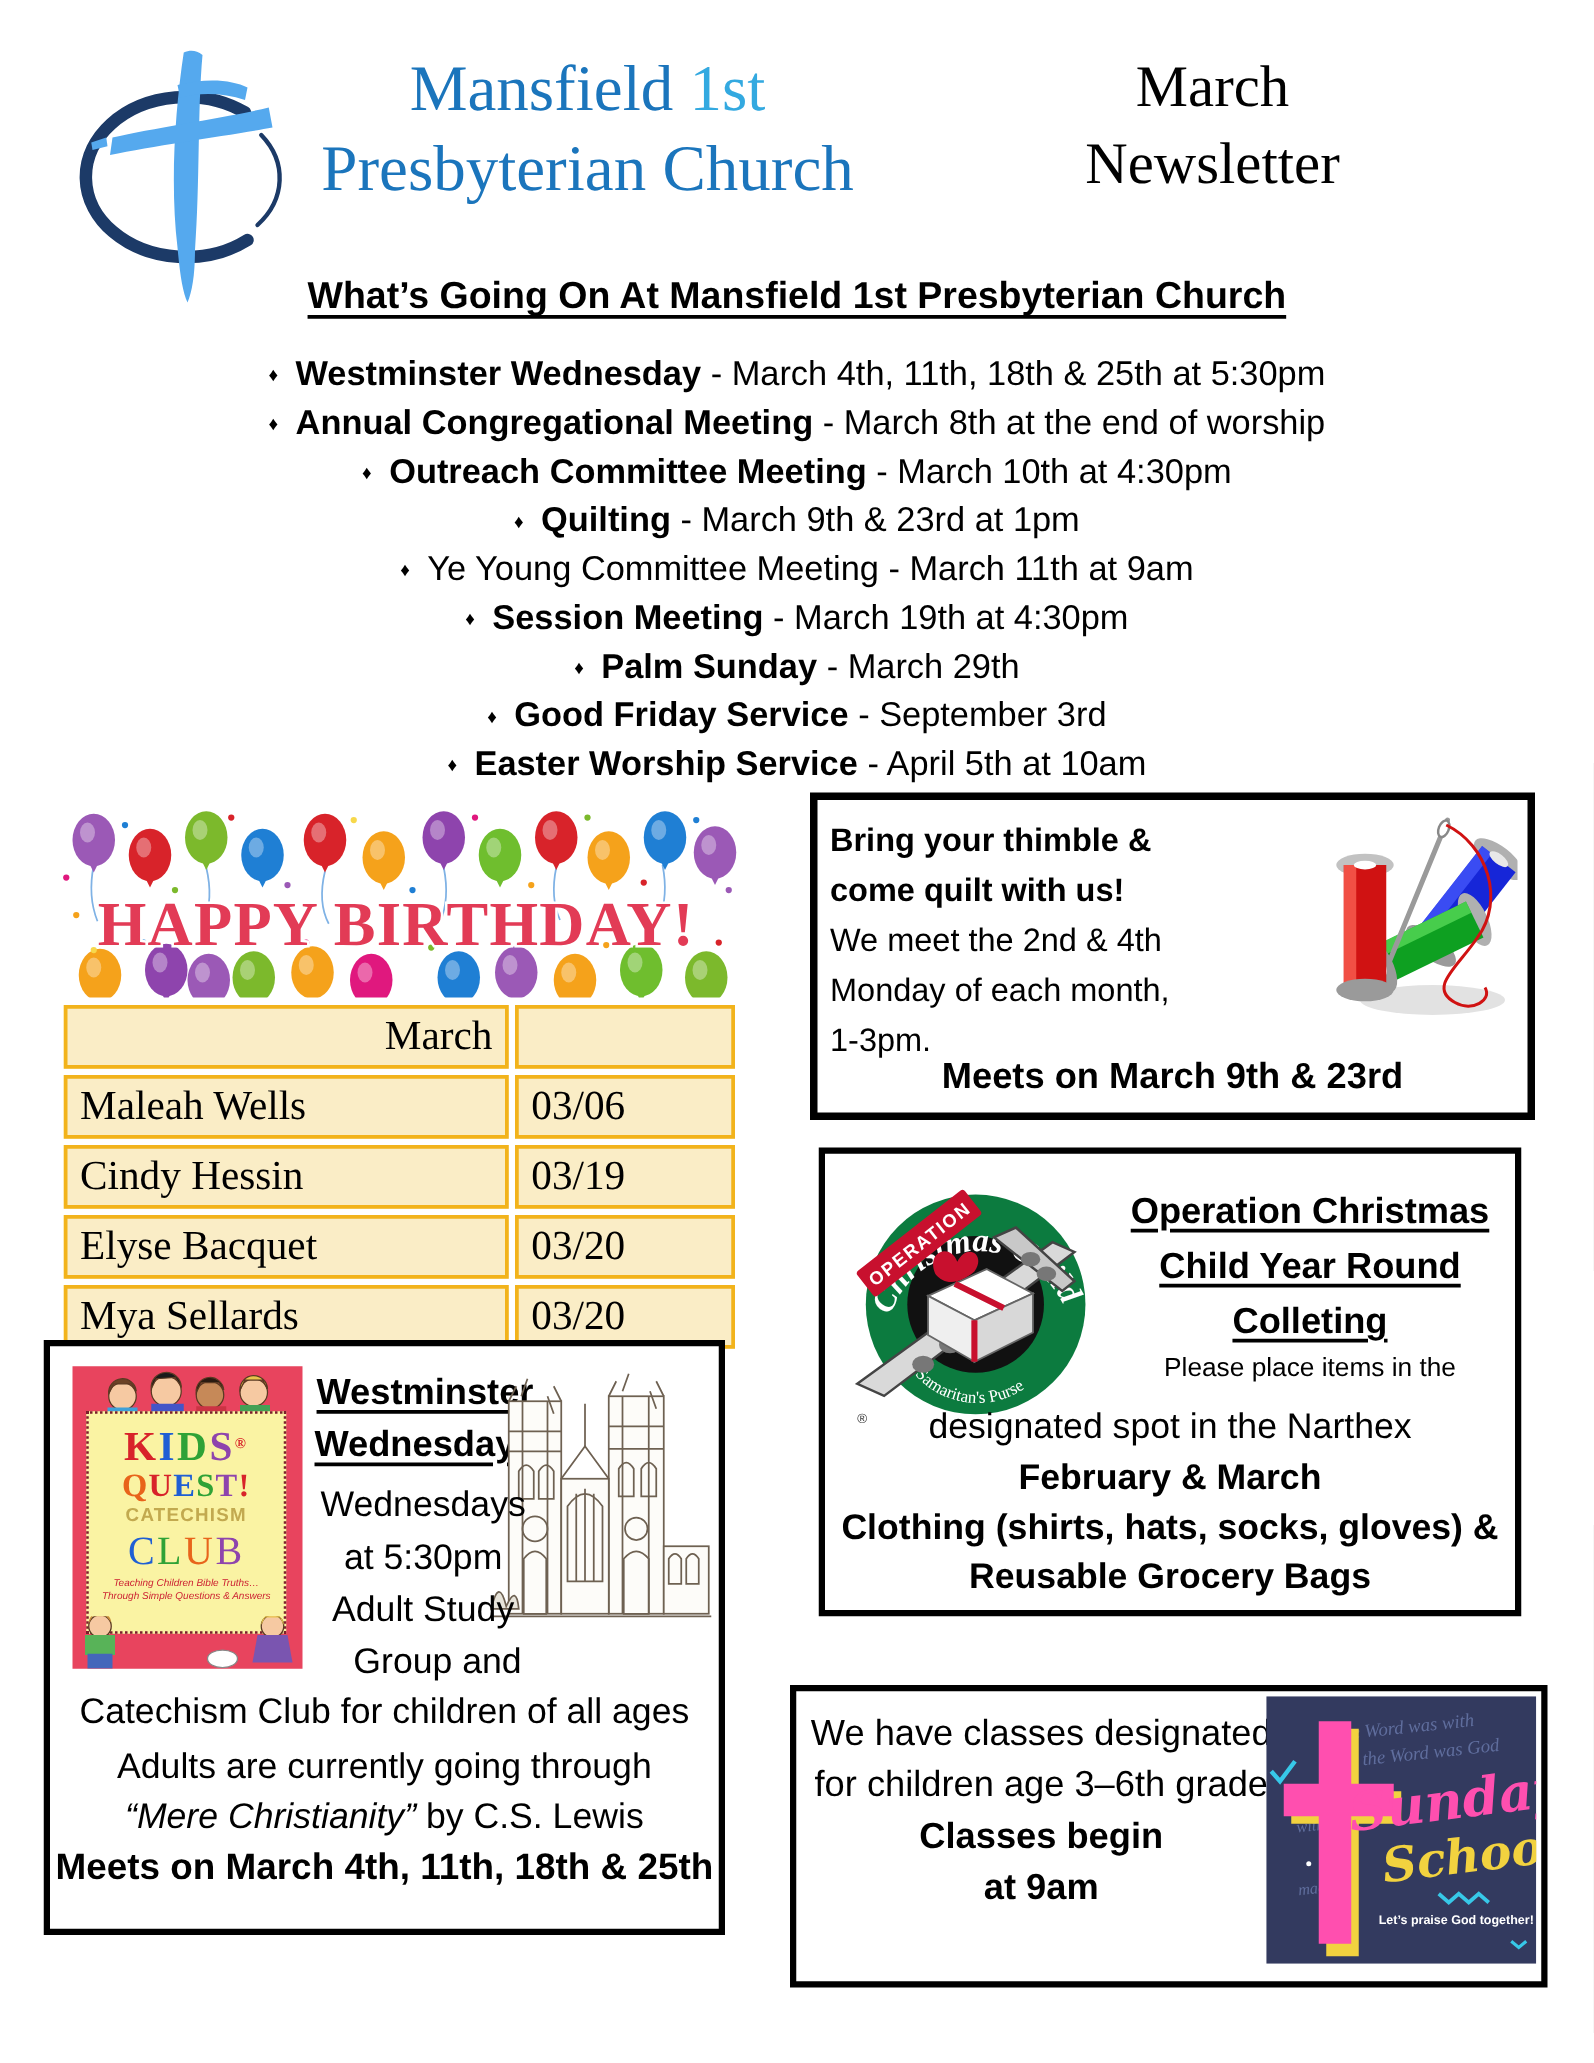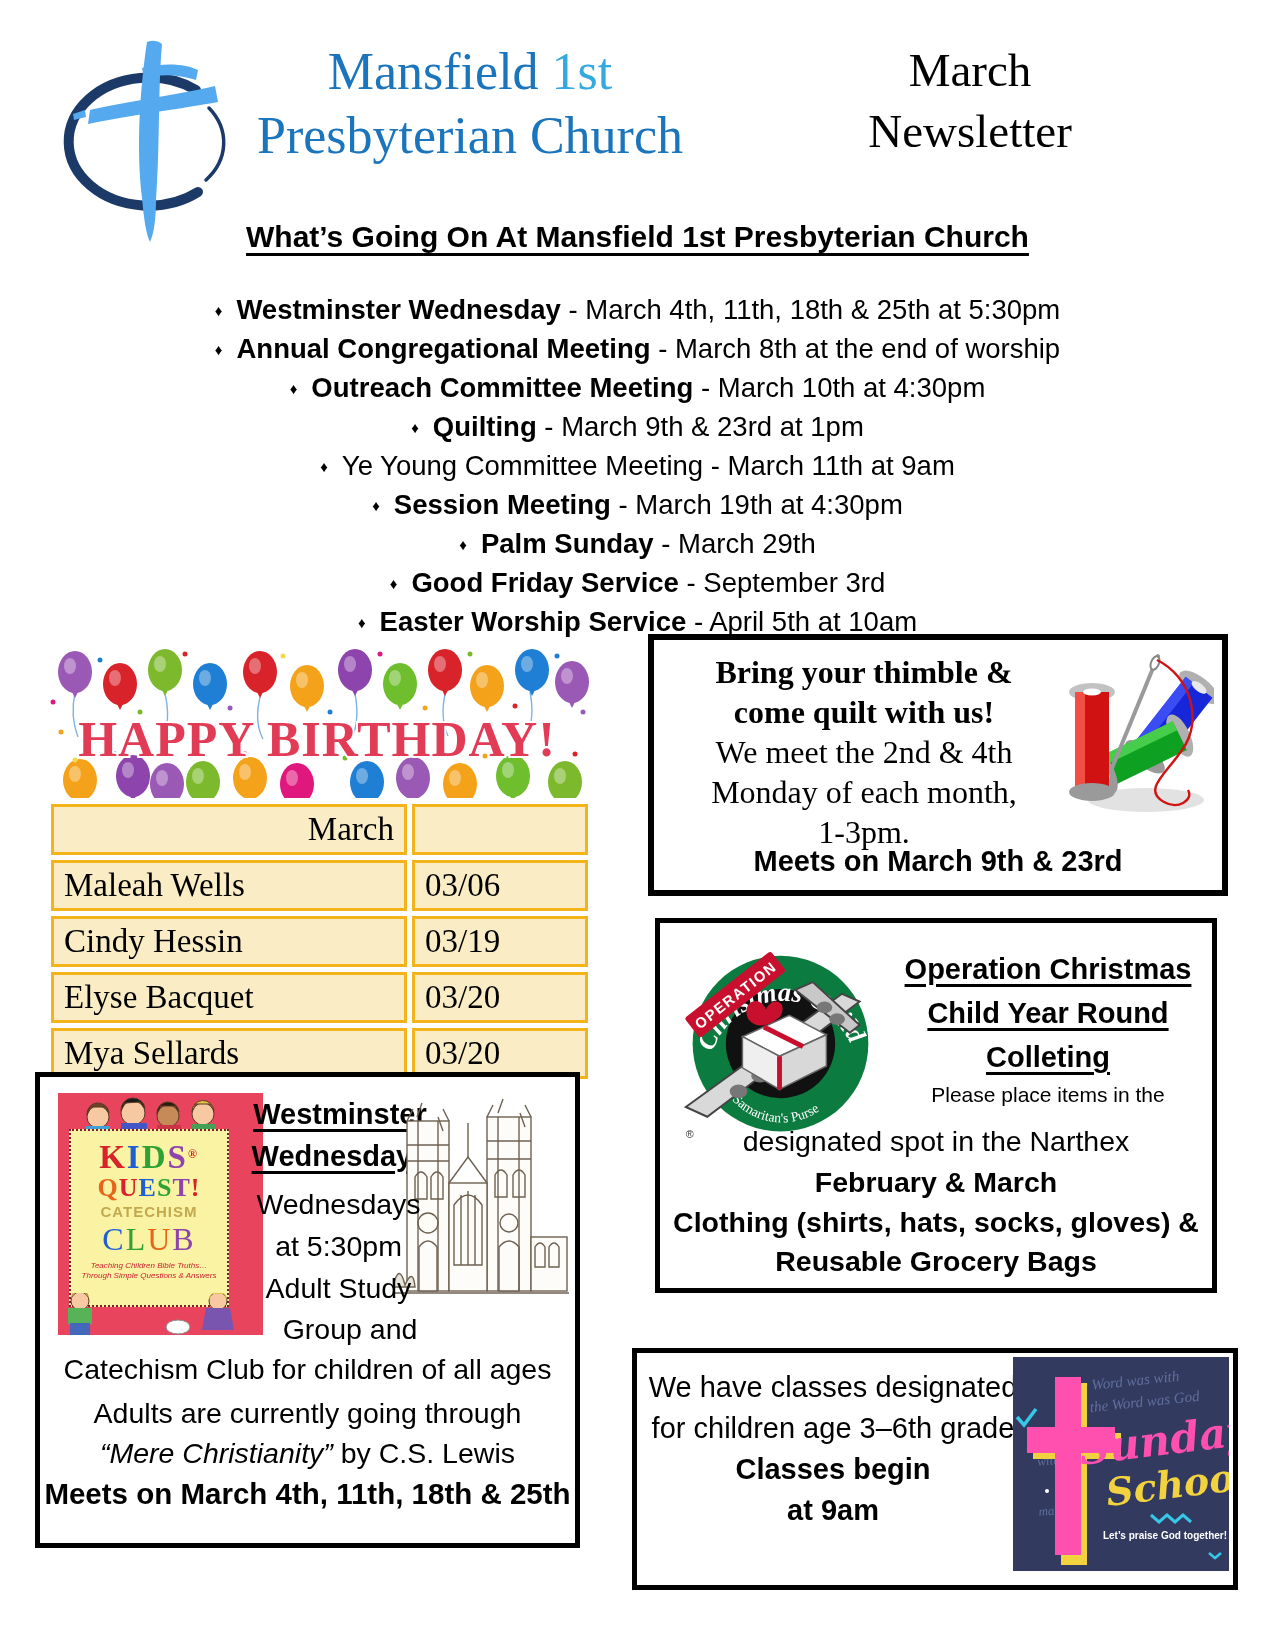--- a/index.html
+++ b/index.html
@@ -11,54 +11,54 @@
   .church-name{left:235px;top:40px;width:470px;text-align:center;
     font-family:"Liberation Serif",serif;font-size:52px;line-height:64px;color:#1B75BC;}
   .church-name .lite{color:#33A9E0;}
   .newsletter{left:815px;top:40px;width:310px;text-align:center;
     font-family:"Liberation Serif",serif;font-size:47px;line-height:61px;color:#000;}
 
   
   .heading{left:0;top:220px;width:1275px;text-align:center;font-size:30px;font-weight:bold;}
   .heading span{text-decoration:underline;text-decoration-thickness:3px;text-underline-offset:6px;}
   .events{left:0;top:284px;width:1275px;text-align:center;}
-  .bullet-line{height:39px;line-height:52px;font-size:27.5px;white-space:nowrap;}
+  .bullet-line{height:39px;line-height:30px;font-size:27.5px;white-space:nowrap;}
   .diamond{font-size:15px;margin-right:14px;vertical-align:3px;}
   .ev-bold{font-weight:bold;}
 
   
   .balloons{left:45px;top:642px;width:545px;height:156px;}
   table.bday{position:absolute;left:46px;top:799px;border-collapse:separate;border-spacing:5px;background:#fff;}
   table.bday td{background:#FAEDC6;border:3px solid #F2B31B;font-family:"Liberation Serif",serif;
     font-size:33px;height:43px;padding:1px 10px;vertical-align:middle;}
   td.c1{width:330px;} td.c2{width:150px;}
   td.march{text-align:right;padding-right:30px;}
 
   
   .blackbox{position:absolute;background:#fff;border:5px solid #000;}
 
   
   .quilt{left:648px;top:634px;width:568px;height:250px;border-width:6px;}
-  .qtext{position:absolute;left:10px;top:12px;width:400px;text-align:center;font-size:32px;line-height:40px;font-family:Liberation Serif, serif;}
+  .qtext{position:absolute;left:10px;top:12px;width:400px;font-size:26px;line-height:40px;}
   .qmeet{position:absolute;left:0;right:0;bottom:12px;text-align:center;font-size:29px;font-weight:bold;}
   .spools{position:absolute;right:8px;top:10px;}
 
   
   .occ{left:655px;top:918px;width:552px;height:365px;}
   .occ-logo{position:absolute;left:18px;top:20px;}
   .occ-title{position:absolute;left:228px;top:24px;width:320px;text-align:center;
     font-size:29px;font-weight:bold;line-height:44px;}
   .occ-title span{text-decoration:underline;text-decoration-thickness:3px;text-underline-offset:5px;}
   .occ-b1{position:absolute;left:228px;top:160px;width:320px;text-align:center;font-size:21px;}
   .occ-line{position:absolute;left:0;right:0;text-align:center;font-size:28.5px;}
   .bold{font-weight:bold;}
 
   
   .west{left:35px;top:1072px;width:535px;height:466px;}
-  .kidsquest{position:absolute;left:18px;top:16px;width:184px;height:242px;background:#E8445E;overflow:hidden;padding-left:21px;}
+  .kidsquest{position:absolute;left:18px;top:16px;width:184px;height:242px;background:#E8445E;overflow:hidden;}
   .kq-panel{position:absolute;left:11px;top:36px;width:156px;height:174px;background:#FAF3A3;
     border:2px dotted #7A1F2B;text-align:center;}
   .kq-kids{font-family:"Liberation Serif",serif;font-size:33px;font-weight:bold;letter-spacing:2px;line-height:34px;margin-top:6px;}
   .kq-quest{font-family:"Liberation Serif",serif;font-size:26px;font-weight:bold;letter-spacing:1px;line-height:27px;}
   .kq-cat{font-size:15px;font-weight:bold;color:#C2A94F;letter-spacing:1px;line-height:22px;}
   .kq-club{font-family:"Liberation Serif",serif;font-size:32px;font-weight:normal;letter-spacing:2px;line-height:33px;}
   .kq-tag{font-size:8px;color:#CC2233;font-style:italic;line-height:10px;margin-top:5px;}
   .reg{font-size:12px;color:#D8232A;vertical-align:10px;}
   .w-title{position:absolute;left:205px;top:16px;width:190px;text-align:center;
     font-size:29px;font-weight:bold;line-height:42px;}

